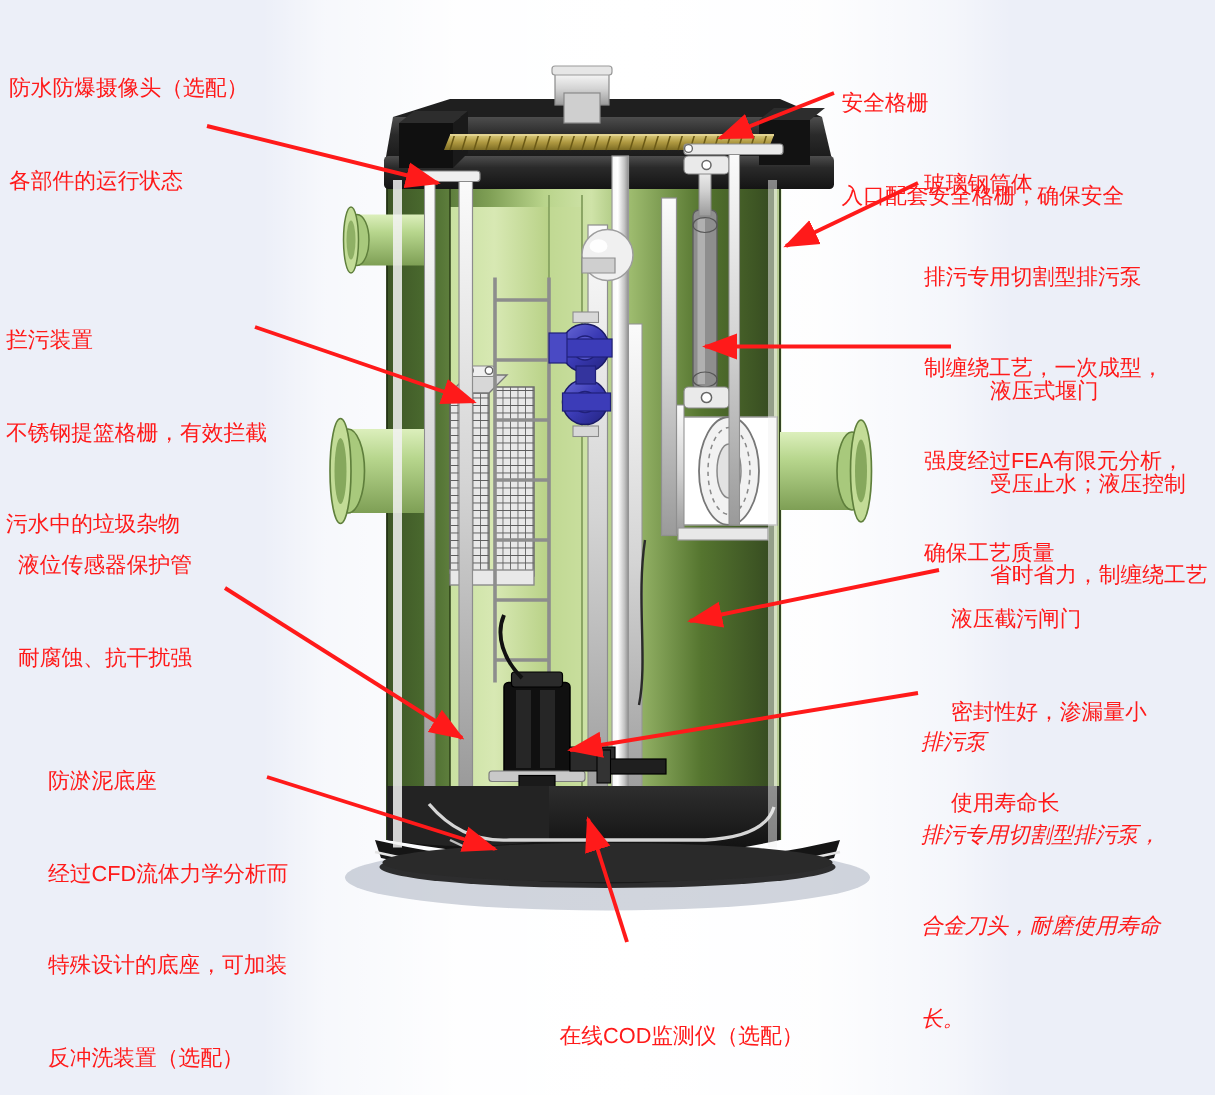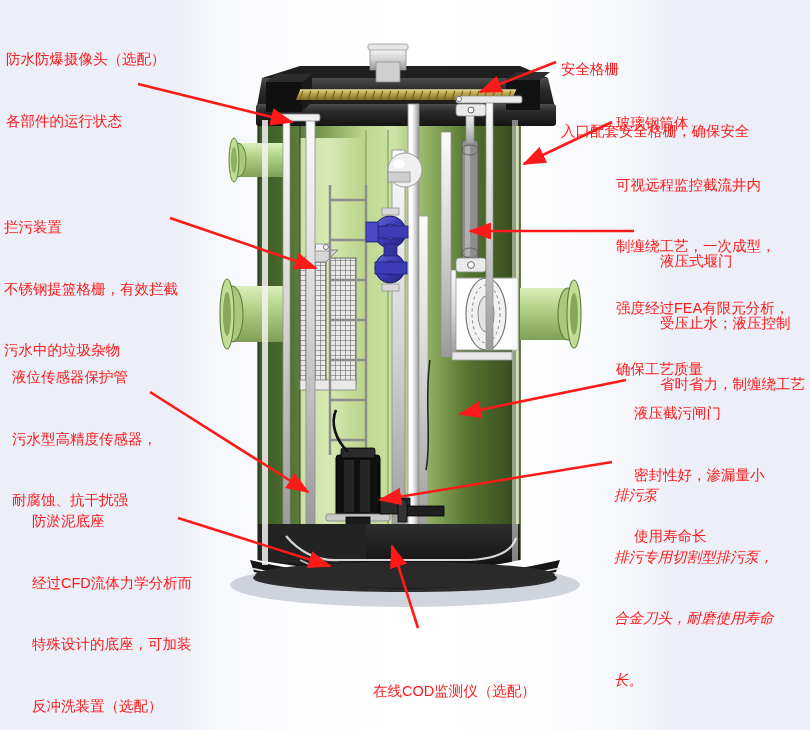--- a/index.html
+++ b/index.html
@@ -358,39 +358,38 @@
   </div>
 
   <div class="cap" style="left:4px;top:176px;">
     <div>拦污装置</div>
     <div>不锈钢提篮格栅，有效拦截</div>
     <div>污水中的垃圾杂物</div>
   </div>
 
   <div class="cap" style="left:12px;top:326px;">
     <div>液位传感器保护管</div>
-    <div>污水型高精度传感器，</div>
     <div>耐腐蚀、抗干扰强</div>
   </div>
 
   <div class="cap" style="left:32px;top:470px;">
     <div>防淤泥底座</div>
     <div>经过CFD流体力学分析而</div>
     <div>特殊设计的底座，可加装</div>
     <div>反冲洗装置（选配）</div>
   </div>
 
   <div class="cap" style="left:561px;top:18px;">
     <div>安全格栅</div>
     <div>入口配套安全格栅，确保安全</div>
   </div>
 
   <div class="cap" style="left:616px;top:72px;">
     <div>玻璃钢筒体</div>
-    <div>可视远程监控截流井内</div>
+    <div>排污专用切割型排污泵</div>
     <div>制缠绕工艺，一次成型，</div>
     <div>强度经过FEA有限元分析，</div>
     <div>确保工艺质量</div>
   </div>
 
   <div class="cap" style="left:660px;top:210px;">
     <div>液压式堰门</div>
     <div>受压止水；液压控制</div>
     <div>省时省力，制缠绕工艺</div>
   </div>

